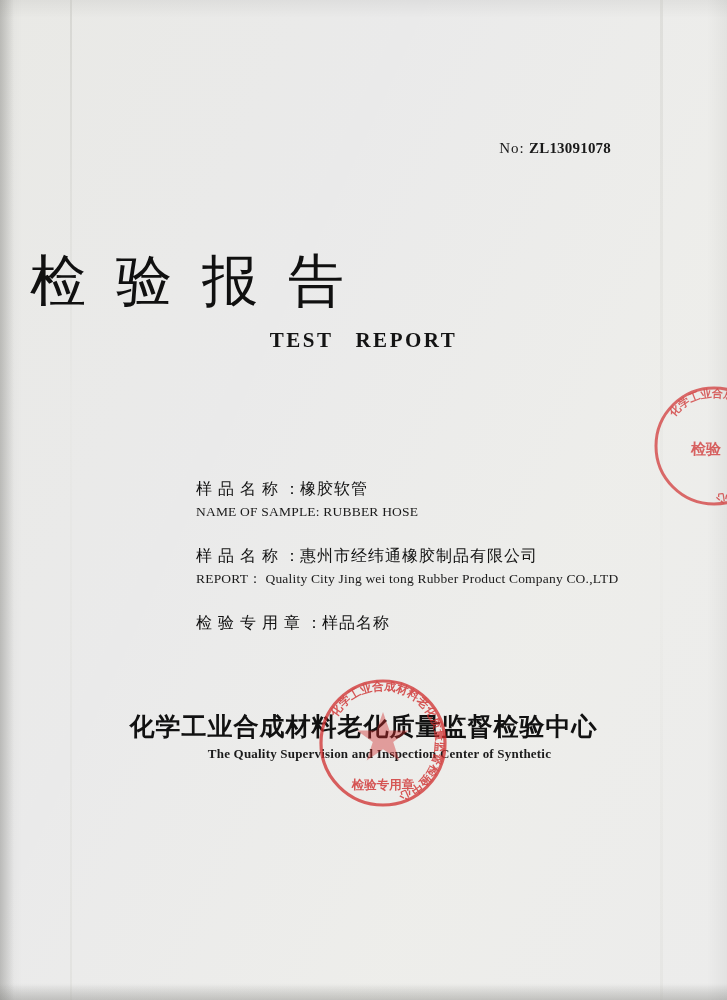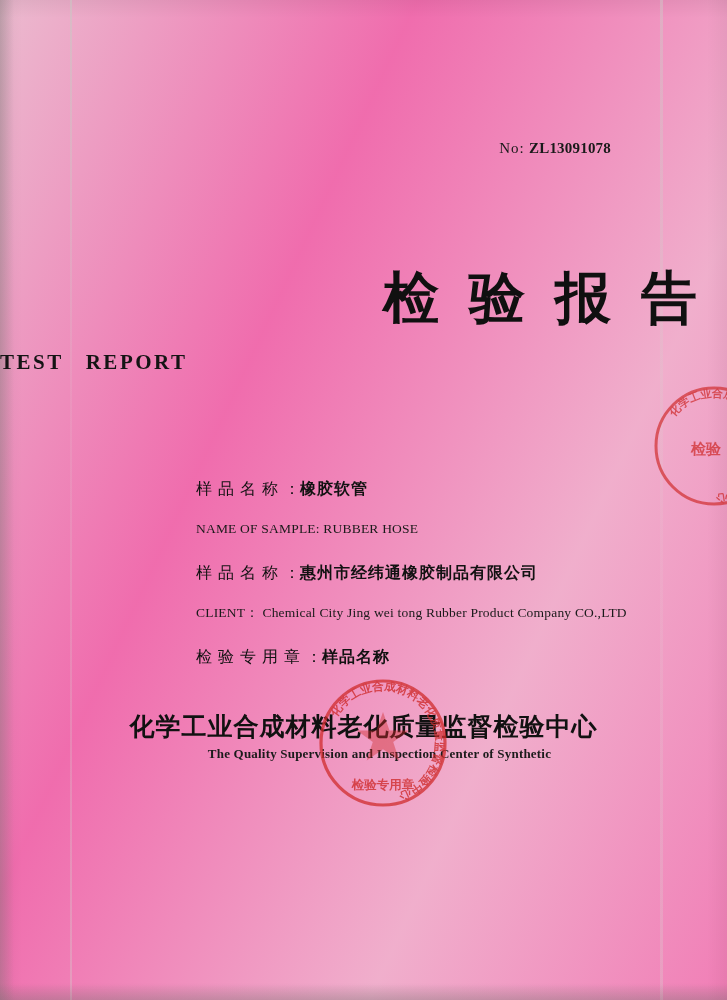--- a/index.html
+++ b/index.html
@@ -11,21 +11,21 @@
     height: 1000px;
     background: #ffffff;
     font-family: "Liberation Serif", serif;
     overflow: hidden;
   }
 
   #page {
     position: relative;
     width: 727px;
     height: 1000px;
-    background: #ec4899;
+    background: #e5e5e5;
     overflow: hidden;
   }
 
   
   #paper-texture {
     position: absolute;
     inset: 0;
     background:
       linear-gradient(90deg, rgba(0,0,0,0.05) 0px, rgba(0,0,0,0.0) 22px),
       linear-gradient(270deg, rgba(0,0,0,0.045) 0px, rgba(0,0,0,0.0) 20px),
@@ -73,38 +73,38 @@
     letter-spacing: 1px;
   }
   #report-number .no-value {
     font-weight: bold;
     letter-spacing: 0.2px;
   }
 
   
   #title-cn {
     position: absolute;
-    top: 264px;
-    left: 0;
-    width: 727px;
-    text-align: right;
+    top: 248px;
+    left: 0;
+    width: 727px;
+    text-align: left;
     font-family: "DejaVu Serif", "Liberation Serif", serif;
-    font-weight: bold;
+    font-weight: normal;
     font-size: 56px;
     letter-spacing: 30px;
     text-indent: 30px;
     color: #101010;
     line-height: 66px;
   }
   #title-en {
     position: absolute;
-    top: 350px;
-    left: 0;
-    width: 727px;
-    text-align: left;
+    top: 328px;
+    left: 0;
+    width: 727px;
+    text-align: center;
     font-size: 21px;
     font-weight: bold;
     letter-spacing: 2.5px;
     color: #141414;
   }
   #title-en .gap {
     display: inline-block;
     width: 22px;
   }
 
@@ -126,28 +126,27 @@
   }
   .field-cn .label-cn {
     letter-spacing: 6px;
     margin-top: 28px;
   }
   .field-cn .colon {
     letter-spacing: 0px;
   }
   .field-cn .value-cn {
     letter-spacing: 1px;
-    font-weight: bold;
   }
   .field-en {
     font-size: 13.5px;
     color: #1a1a1a;
     white-space: nowrap;
     line-height: 19px;
-    margin-top: 19px;
+    margin-top: 2px;
     letter-spacing: 0.2px;
   }
 
   
   #org-cn {
     position: absolute;
     top: 710px;
     left: 0;
     width: 727px;
     text-align: center;
@@ -230,22 +229,22 @@
         <span>NAME OF SAMPLE:</span>
         <span>RUBBER    HOSE</span>
       </div>
     </div>
 
     <div class="field-row">
       <div class="field-cn">
         <span class="label-cn">样品名称</span><span class="colon">：</span><span class="value-cn">惠州市经纬通橡胶制品有限公司</span>
       </div>
       <div class="field-en">
-        <span>CLIENT：</span>
-        <span>Chemical City Jing wei tong Rubber Product Company CO.,LTD</span>
+        <span>REPORT：</span>
+        <span>Quality City Jing wei tong Rubber Product Company CO.,LTD</span>
       </div>
     </div>
 
     <div class="field-row">
       <div class="field-cn">
         <span class="label-cn">检验专用章</span><span class="colon">：</span><span class="value-cn">样品名称</span>
       </div>
     </div>
 
   </div>

